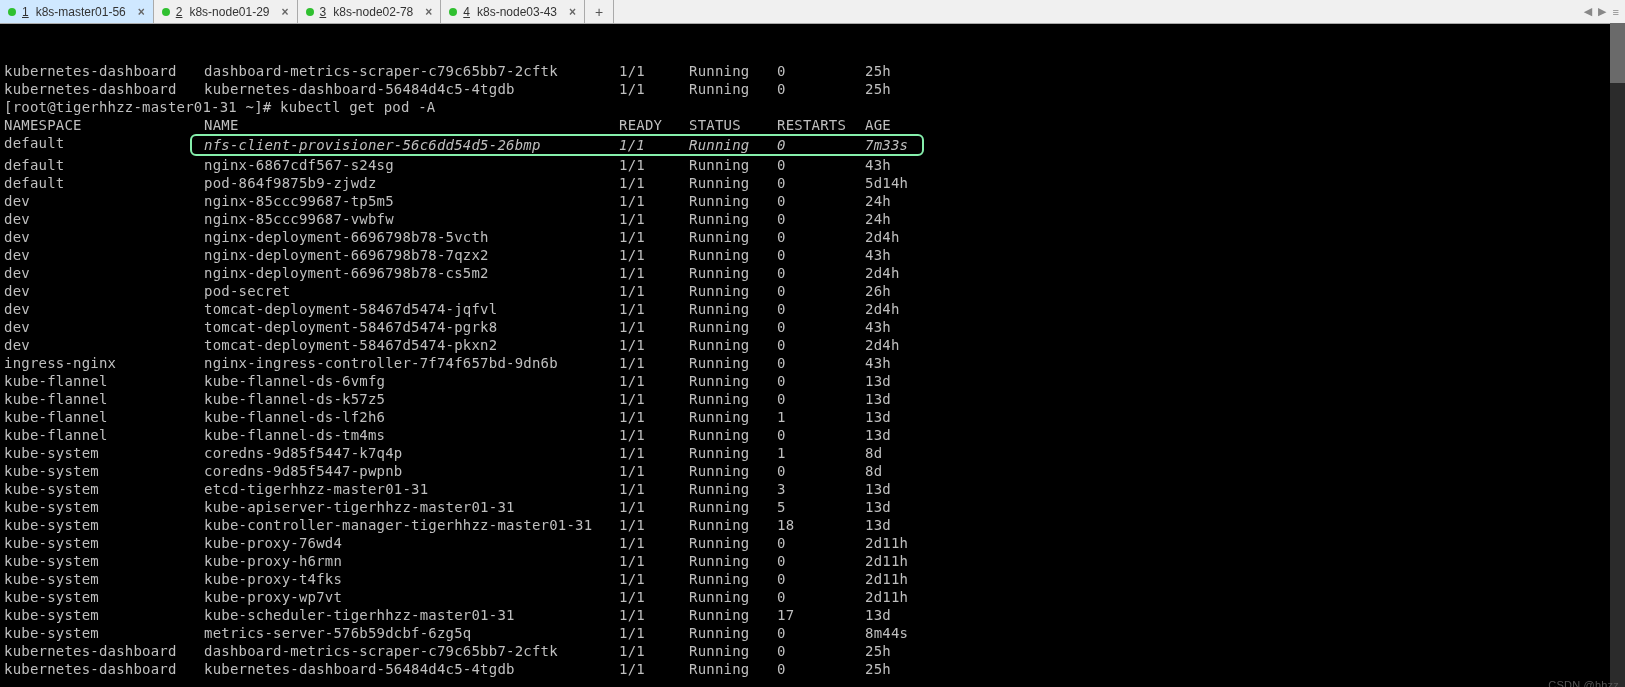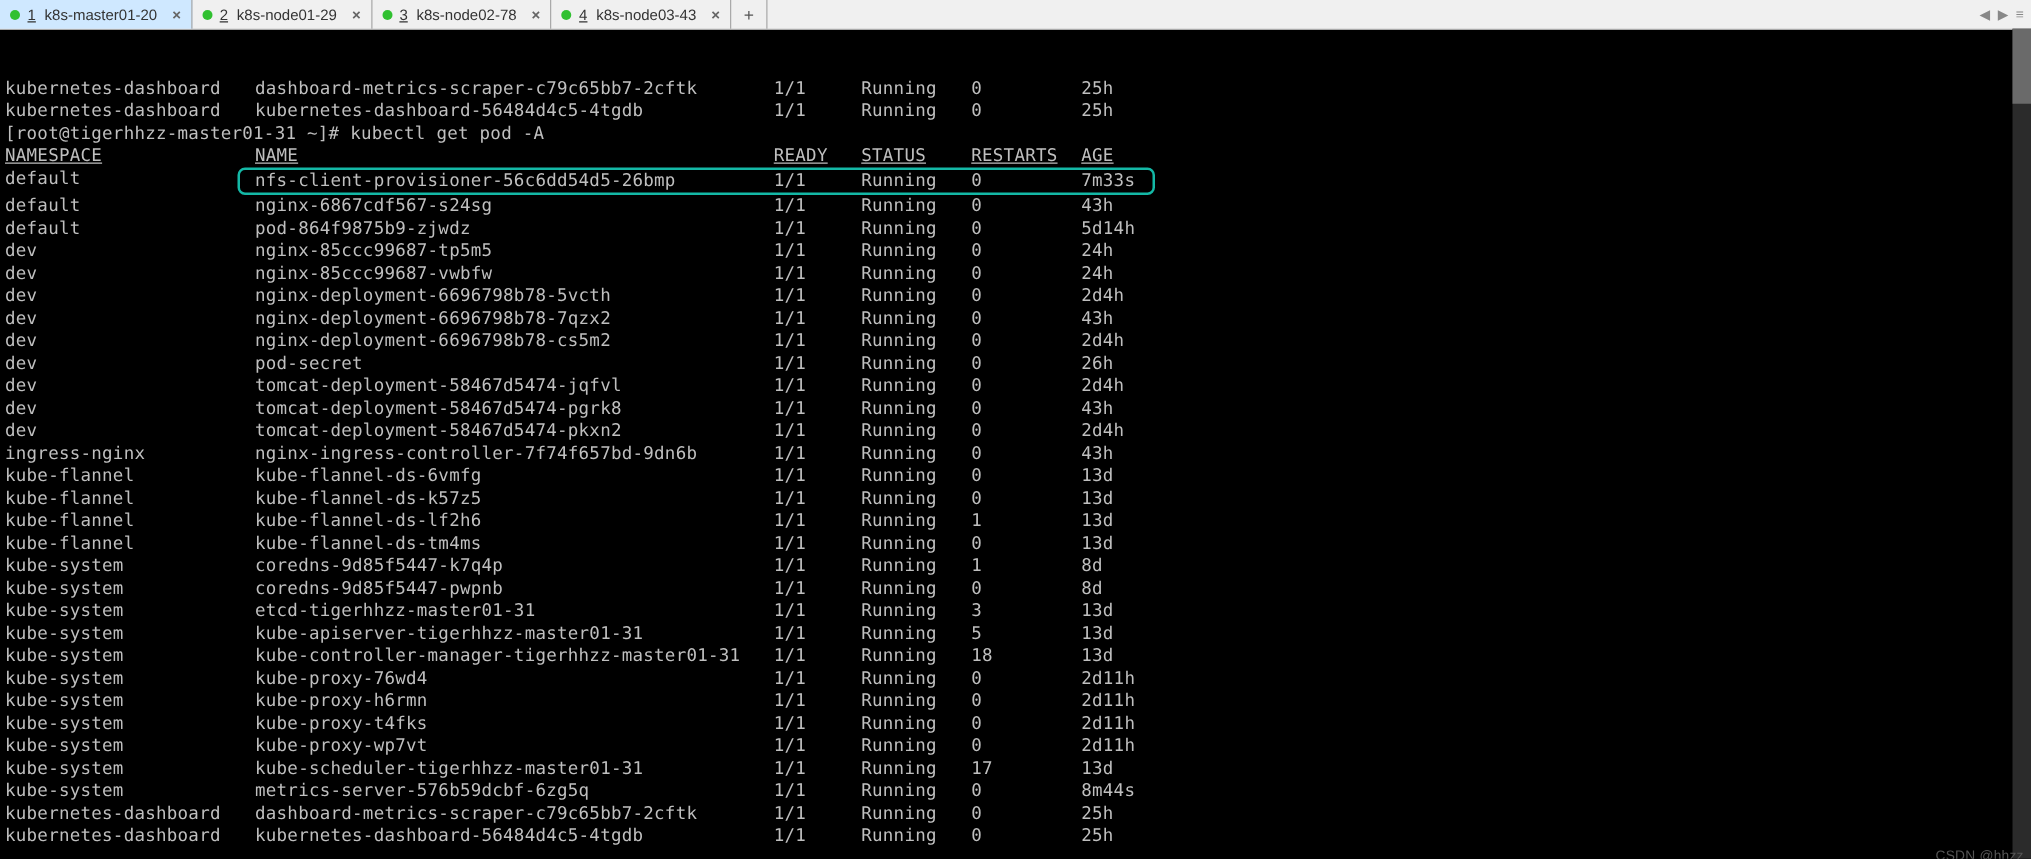--- a/index.html
+++ b/index.html
@@ -18,34 +18,34 @@
   .tabnav span{font-size:11px;}
   
   .term{padding:2px 4px 2px 4px;white-space:pre;line-height:18px;letter-spacing:0.2px;position:relative;}
   .line{display:flex;}
   .c-ns  {width:200px;display:inline-block;}
   .c-name{width:415px;display:inline-block;}
   .c-ready{width:70px;display:inline-block;}
   .c-status{width:88px;display:inline-block;}
   .c-restarts{width:88px;display:inline-block;}
   .c-age{display:inline-block;}
-  .hdr{color:#bfbfbf;text-decoration:underline;}
-  .highlight-box{border:2px solid #14b8a6; border-radius:6px;}
+  .hdr{color:#bfbfbf;}
+  .highlight-box{border:2px solid #86efac; border-radius:6px;font-style:italic;}
   .watermark{position:absolute;right:6px;bottom:4px;color:#555;font-size:11px;font-family:"Arial",sans-serif;}
   .scrollbar{position:absolute;right:0;top:23px;bottom:0;width:15px;background:#2b2b2b;}
   .scrollthumb{position:absolute;top:0;width:15px;height:60px;background:#6a6a6a;}
 </style>
 </head>
 <body>
 
 <div class="tabbar" id="tabbar">
     <div class="tab active">
       <span class="dot"></span>
       <span><span class="idx">1</span></span>
-      <span class="label">k8s-master01-20</span>
+      <span class="label">k8s-master01-56</span>
       <span class="close">×</span>
     </div>
     <div class="tab">
       <span class="dot"></span>
       <span><span class="idx">2</span></span>
       <span class="label">k8s-node01-29</span>
       <span class="close">×</span>
     </div>
     <div class="tab">
       <span class="dot"></span>

